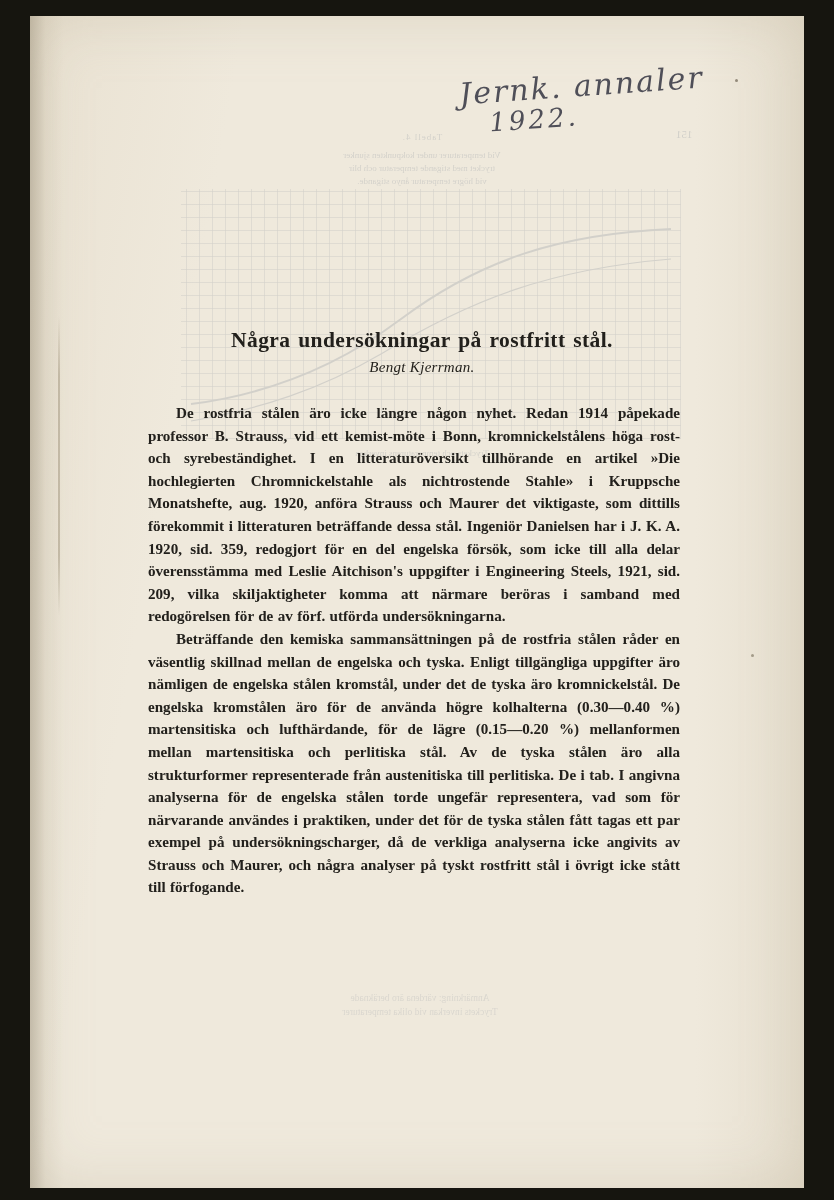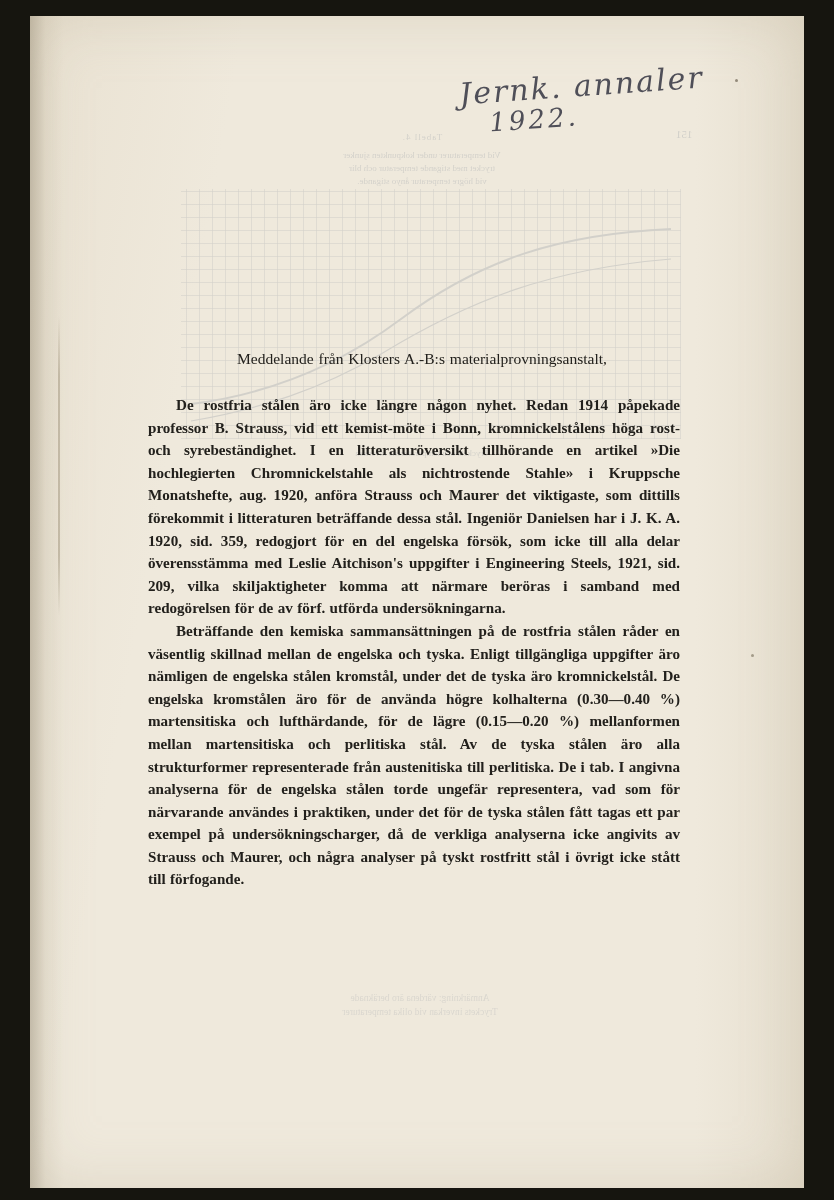--- a/index.html
+++ b/index.html
@@ -242,21 +242,22 @@
       <div>Anmärkning:  värdena äro beräknade</div>
       <div>Tryckets inverkan vid olika temperaturer</div>
     </div>
 
     <div class="handwriting">
       <div class="hw-1">Jernk. annaler</div>
       <div class="hw-2">1922.</div>
     </div>
 
     <div id="article">
-      <p class="subtitle">Meddelande från Klosters A.-B:s materialprovningsanstalt,</p>
+      <h1 id="title">Några undersökningar på rostfritt stål.</h1>
+      <p class="author">Bengt Kjerrman.</p>
 
       <div class="body-text">
         <p>De rostfria stålen äro icke längre någon nyhet. Redan 1914 påpekade professor B. Strauss, vid ett kemist-möte i Bonn, kromnickelstålens höga rost- och syrebeständighet. I en litteraturöversikt tillhörande en artikel »Die hochlegierten Chromnickelstahle als nichtrostende Stahle» i Kruppsche Monatshefte, aug. 1920, anföra Strauss och Maurer det viktigaste, som dittills förekommit i litteraturen beträffande dessa stål. Ingeniör Danielsen har i J. K. A. 1920, sid. 359, redogjort för en del engelska försök, som icke till alla delar överensstämma med Leslie Aitchison's uppgifter i Engineering Steels, 1921, sid. 209, vilka skiljaktigheter komma att närmare beröras i samband med redogörelsen för de av förf. utförda undersökningarna.</p>
         <p>Beträffande den kemiska sammansättningen på de rostfria stålen råder en väsentlig skillnad mellan de engelska och tyska. Enligt tillgängliga uppgifter äro nämligen de engelska stålen kromstål, under det de tyska äro kromnickelstål. De engelska kromstålen äro för de använda högre kolhalterna (0.30—0.40 %) martensitiska och lufthärdande, för de lägre (0.15—0.20 %) mellanformen mellan martensitiska och perlitiska stål. Av de tyska stålen äro alla strukturformer representerade från austenitiska till perlitiska. De i tab. I angivna analyserna för de engelska stålen torde ungefär representera, vad som för närvarande användes i praktiken, under det för de tyska stålen fått tagas ett par exempel på undersökningscharger, då de verkliga analyserna icke angivits av Strauss och Maurer, och några analyser på tyskt rostfritt stål i övrigt icke stått till förfogande.</p>
       </div>
     </div>
 
   </div>
 </div>
 

